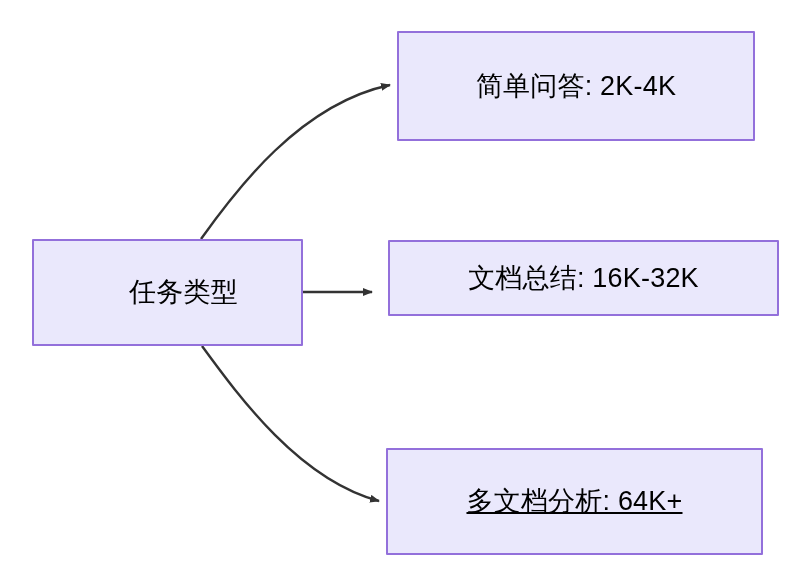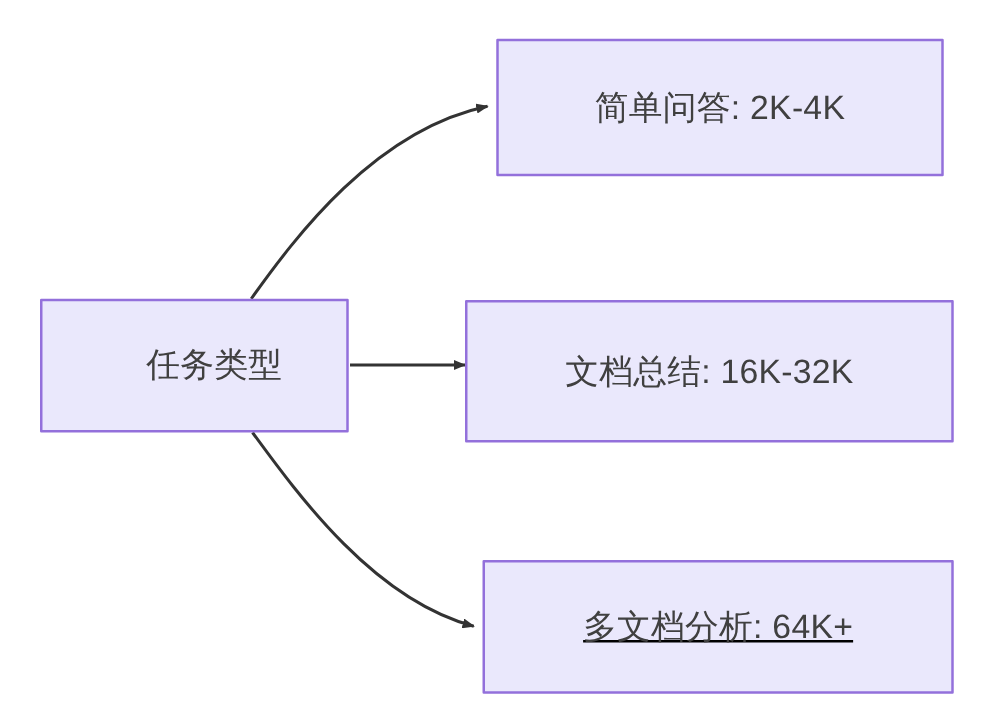--- a/index.html
+++ b/index.html
@@ -27,45 +27,45 @@
     position: absolute;
     box-sizing: border-box;
     background: #eae8fc;
     border: 2px solid #9370db;
     border-radius: 1px;
     display: flex;
     align-items: center;
     justify-content: center;
   }
   .node-label {
-    color: #404040;
+    color: #000000;
     font-size: 27px;
     line-height: 1.2;
     white-space: nowrap;
     letter-spacing: 0.2px;
     text-align: right;
   }
   #node-root {
     left: 32px;
     top: 239px;
-    width: 247px;
+    width: 271px;
     height: 107px;
     padding-left: 32px;
   }
   #node-simple-qa {
     left: 397px;
     top: 31px;
     width: 358px;
     height: 110px;
   }
   #node-doc-summary {
-    left: 372px;
+    left: 388px;
     top: 240px;
     width: 391px;
-    height: 114px;
+    height: 76px;
   }
   #node-multi-doc {
     left: 386px;
     top: 448px;
     width: 377px;
     height: 107px;
     text-decoration: underline;
   }
 </style>
 </head>

